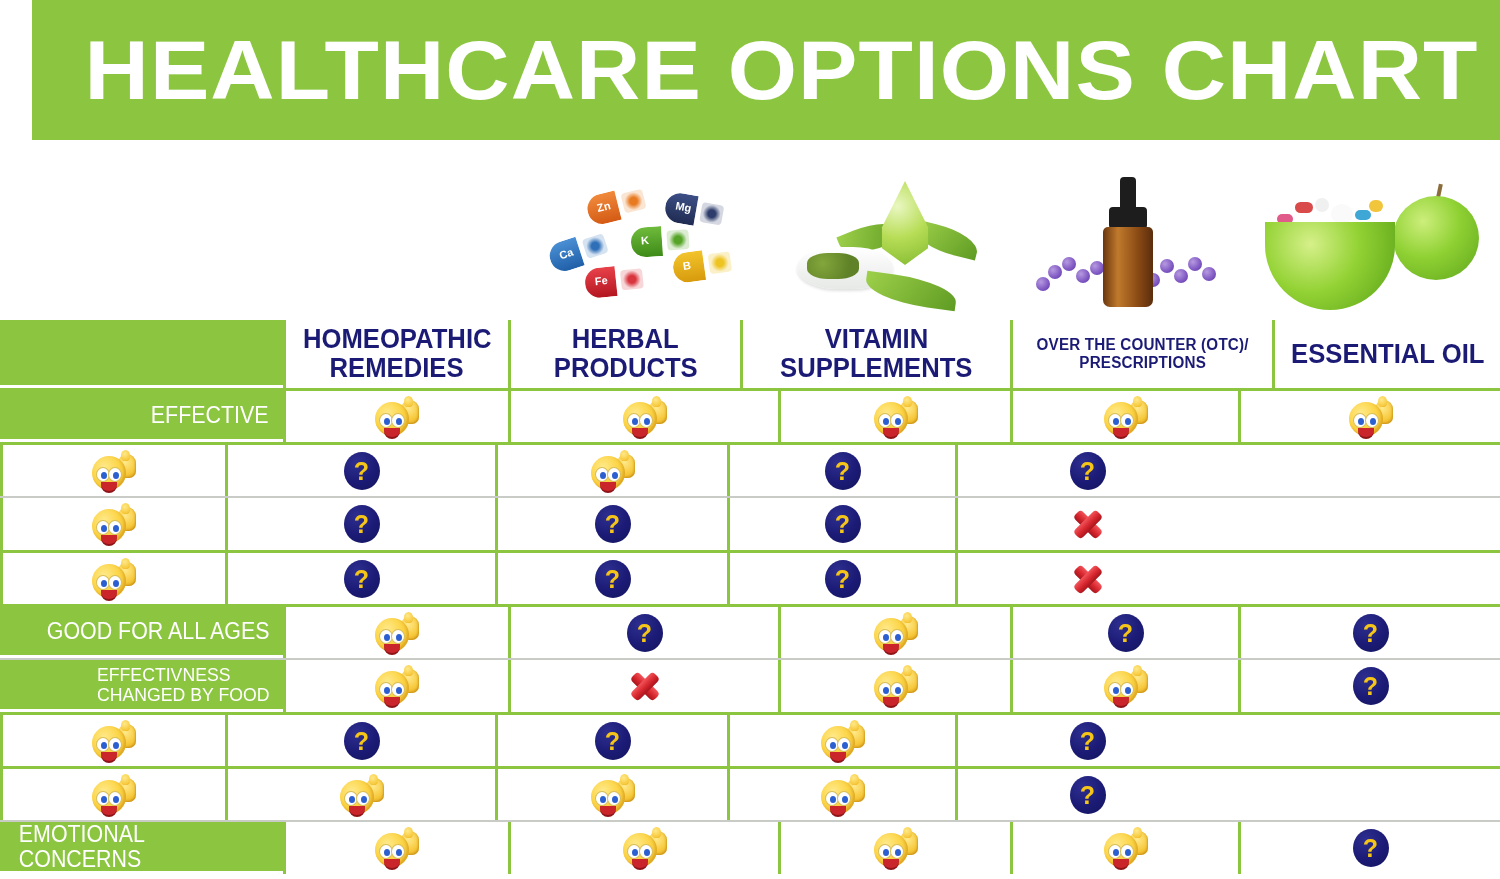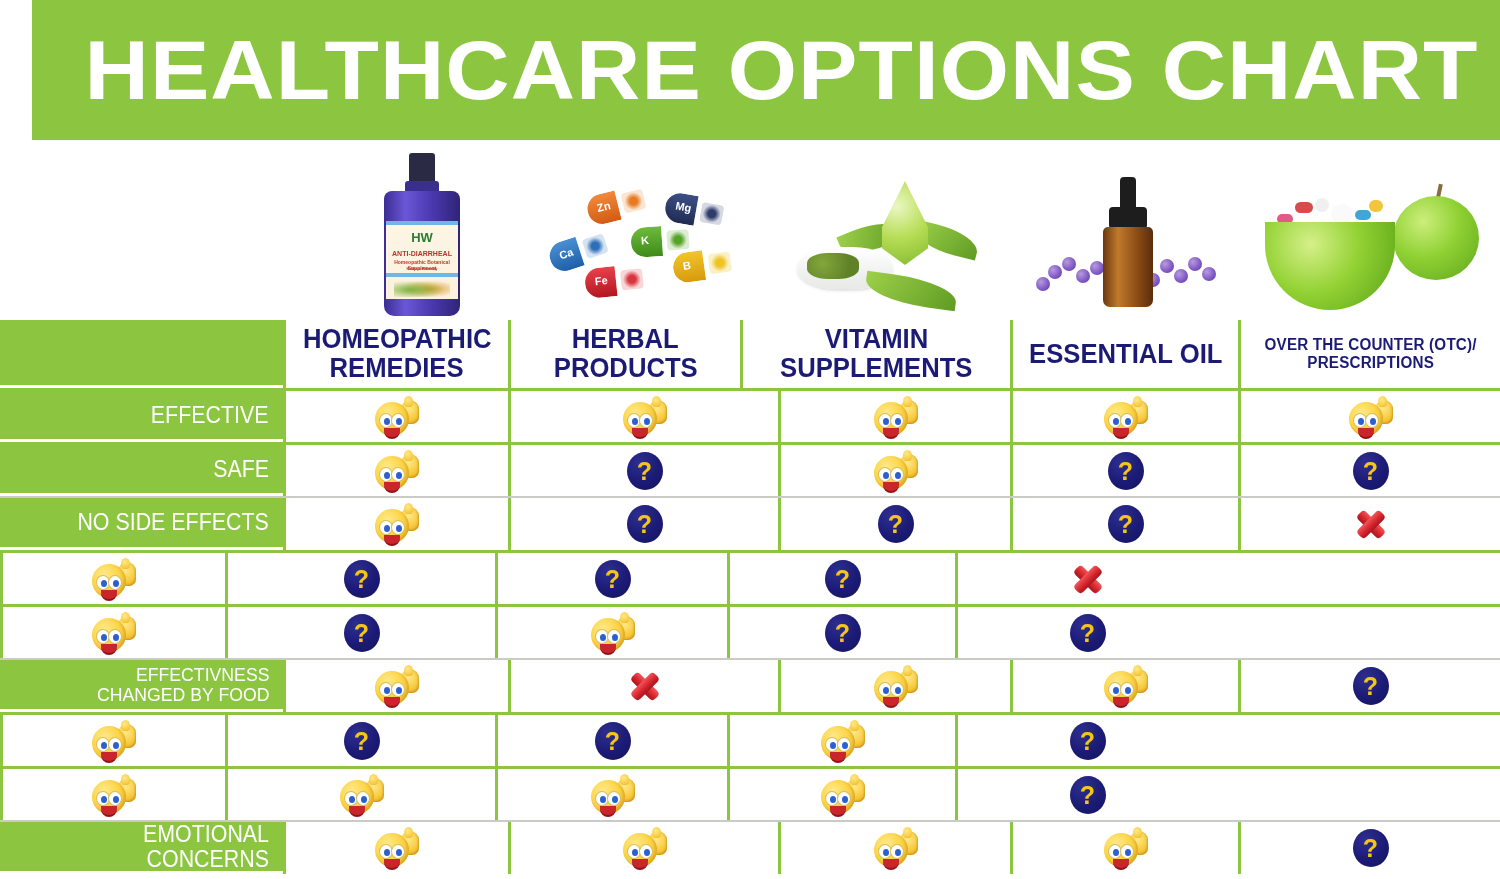--- a/index.html
+++ b/index.html
@@ -33,21 +33,21 @@
   .tbl{position:absolute;left:0;top:320px;width:1500px;}
   .trow{display:flex;width:1500px;box-sizing:border-box;}
   .hdr-row{height:68px;}
   .data-row{height:54px;border-top:3px solid #8CC641;}
   .data-row.thin{border-top:2px solid #c9cbc7;}
 
   .rlabel{
     width:283px;box-sizing:border-box;flex:0 0 283px;
     background:#8CC641;color:#ffffff;
     display:flex;align-items:center;justify-content:flex-end;
-    padding-right:14px;text-align:right;line-height:1.05;
+    padding-right:14px;text-align:left;line-height:1.05;
     border-bottom:3px solid #ffffff;
   }
   .rlabel span{font-size:23px;transform:scaleX(.93);transform-origin:right center;display:block;}
   .rlabel.two span{font-size:19px;}
   .rlabel.empty{background:#8CC641;}
 
   .cell{
     box-sizing:border-box;background:#ffffff;
     border-left:3px solid #8CC641;
     display:flex;align-items:center;justify-content:center;
@@ -184,36 +184,20 @@
 <body>
 
 <div id="page">
 
   <div class="title-band">
     <div class="title-text">HEALTHCARE OPTIONS CHART</div>
   </div>
 
   <div class="img-band">
 
-    <div class="prod p1">
-      <div class="bottle">
-        <div class="cap"></div>
-        <div class="neck"></div>
-        <div class="body"></div>
-        <div class="label">
-          <div class="lstripe ls1"></div>
-          <div class="logo">HW</div>
-          <div class="ltxt lt1">ANTI-DIARRHEAL</div>
-          <div class="ltxt lt2">Homeopathic Botanical Supplement</div>
-          <div class="ltxt lt3">Holistic Remedy</div>
-          <div class="lstripe ls2"></div>
-          <div class="herbs"></div>
-        </div>
-      </div>
-    </div>
 
     <div class="prod p2">
       <div class="caps">
         <div class="cap-pill" style="left:4px;top:58px;transform:rotate(-18deg);">
           <div class="lft" style="background:linear-gradient(180deg,#4a8fd4,#1f5fa8);"></div>
           <div class="rgt"></div>
           <div class="sym">Ca</div>
           <div class="gran" style="background:radial-gradient(circle,#2e6fb8 25%,rgba(46,111,184,.2) 60%);"></div>
         </div>
         <div class="cap-pill" style="left:42px;top:12px;transform:rotate(-14deg);">
@@ -309,26 +293,26 @@
         <div class="htxt">REMEDIES</div>
       </div>
       <div class="cell c3 hdr-cell">
         <div class="htxt">HERBAL</div>
         <div class="htxt">PRODUCTS</div>
       </div>
       <div class="cell c2 hdr-cell">
         <div class="htxt">VITAMIN</div>
         <div class="htxt">SUPPLEMENTS</div>
       </div>
-      <div class="cell c4 hdr-cell">
-        <div class="htxt">ESSENTIAL OIL</div>
-      </div>
       <div class="cell c5 hdr-cell small">
         <div class="htxt">OVER THE COUNTER (OTC)/</div>
         <div class="htxt">PRESCRIPTIONS</div>
+      </div>
+      <div class="cell c4 hdr-cell">
+        <div class="htxt">ESSENTIAL OIL</div>
       </div>
     </div>
 
     <div id="rows-host">
         <div class="trow data-row">
           <div class="rlabel">
             <div>
               <span>EFFECTIVE</span>
             </div>
           </div>
@@ -397,25 +381,20 @@
                 </div>
                 <div class="eye r">
                   <div class="pupil"></div>
                 </div>
                 <div class="mouth"></div>
               </div>
             </div>
           </div>
         </div>
         <div class="trow data-row">
-          <div class="rlabel">
-            <div>
-              <span>SAFE</span>
-            </div>
-          </div>
           <div class="cell c1">
             <div class="icon smiley">
               <div class="thumb"></div>
               <div class="face">
                 <div class="eye l">
                   <div class="pupil"></div>
                 </div>
                 <div class="eye r">
                   <div class="pupil"></div>
                 </div>
@@ -441,25 +420,20 @@
             </div>
           </div>
           <div class="cell c4">
             <div class="qmark">?</div>
           </div>
           <div class="cell c5">
             <div class="qmark">?</div>
           </div>
         </div>
         <div class="trow data-row thin">
-          <div class="rlabel">
-            <div>
-              <span>NO SIDE EFFECTS</span>
-            </div>
-          </div>
           <div class="cell c1">
             <div class="icon smiley">
               <div class="thumb"></div>
               <div class="face">
                 <div class="eye l">
                   <div class="pupil"></div>
                 </div>
                 <div class="eye r">
                   <div class="pupil"></div>
                 </div>
@@ -508,20 +482,25 @@
             <div class="qmark">?</div>
           </div>
           <div class="cell c5">
             <div class="xmark">
               <i></i>
               <i></i>
             </div>
           </div>
         </div>
         <div class="trow data-row">
+          <div class="rlabel">
+            <div>
+              <span>GOOD FOR ALL AGES</span>
+            </div>
+          </div>
           <div class="cell c1">
             <div class="icon smiley">
               <div class="thumb"></div>
               <div class="face">
                 <div class="eye l">
                   <div class="pupil"></div>
                 </div>
                 <div class="eye r">
                   <div class="pupil"></div>
                 </div>

